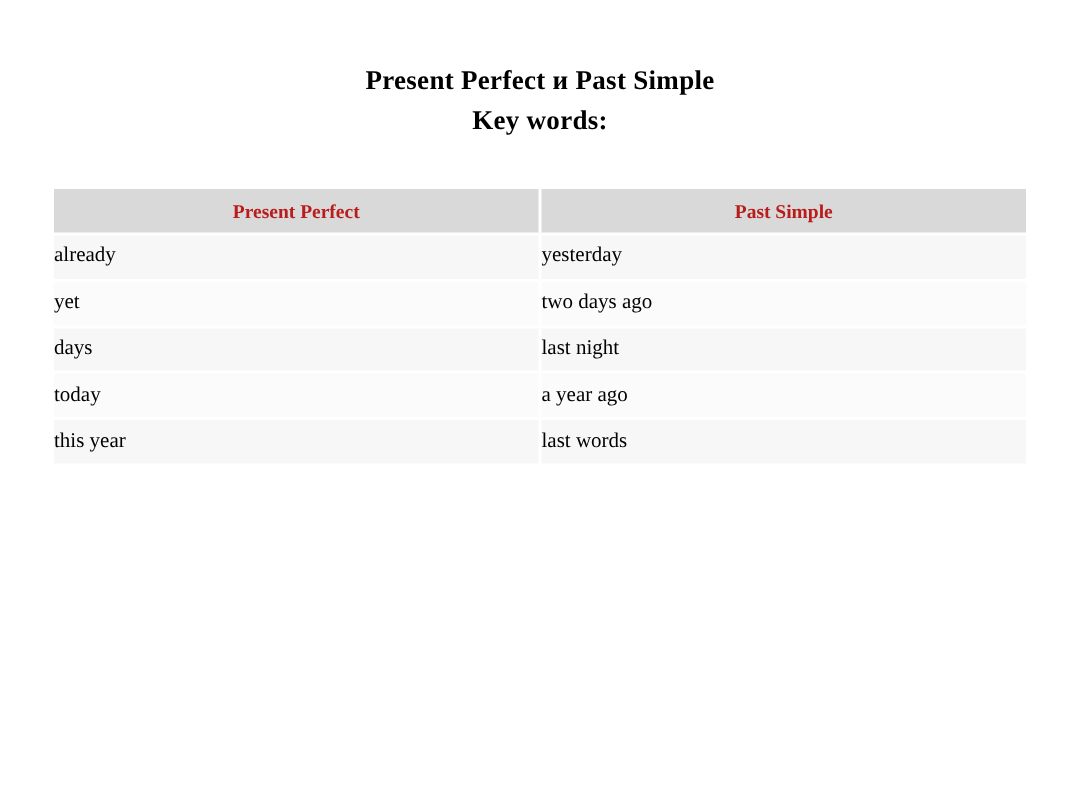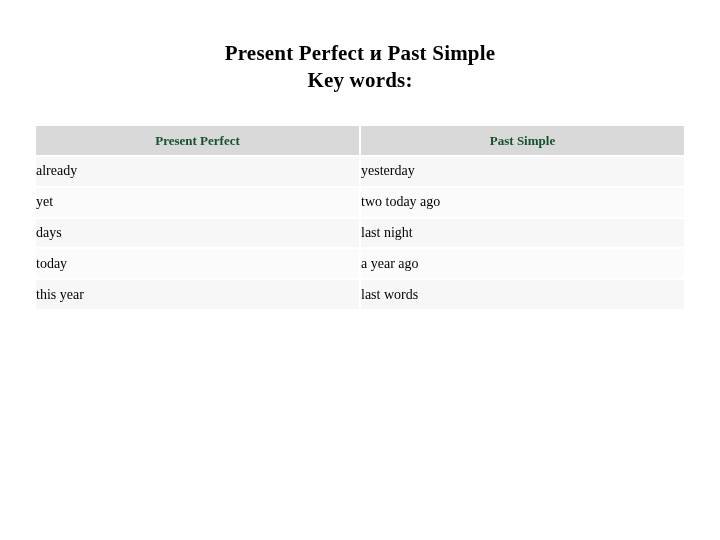--- a/index.html
+++ b/index.html
@@ -21,40 +21,40 @@
   }
   .title-block {
     position: absolute;
     top: 40px;
     left: 0;
     width: 720px;
     text-align: center;
   }
   .title-line {
     font-family: "Liberation Serif", serif;
-    font-size: 21px;
+    font-size: 18px;
     font-weight: bold;
     color: #000000;
     line-height: 27px;
     letter-spacing: 0.2px;
   }
   .table-wrap {
     position: absolute;
     top: 126px;
     left: 36px;
     width: 648px;
   }
   table.kw {
     border-collapse: collapse;
     width: 648px;
     table-layout: fixed;
   }
   table.kw th {
     background: #d9d9d9;
-    color: #14532d;
+    color: #b91c1c;
     font-family: "Liberation Serif", serif;
     font-size: 13px;
     font-weight: bold;
     height: 29px;
     text-align: center;
     vertical-align: middle;
     border: none;
     padding: 0;
   }
   table.kw td {
@@ -98,21 +98,21 @@
           <th class="col-right">Past Simple</th>
         </tr>
       </thead>
       <tbody>
         <tr>
           <td>already</td>
           <td class="col-right">yesterday</td>
         </tr>
         <tr class="alt">
           <td>yet</td>
-          <td class="col-right">two today ago</td>
+          <td class="col-right">two days ago</td>
         </tr>
         <tr>
           <td>days</td>
           <td class="col-right">last night</td>
         </tr>
         <tr class="alt">
           <td>today</td>
           <td class="col-right">a year ago</td>
         </tr>
         <tr>

